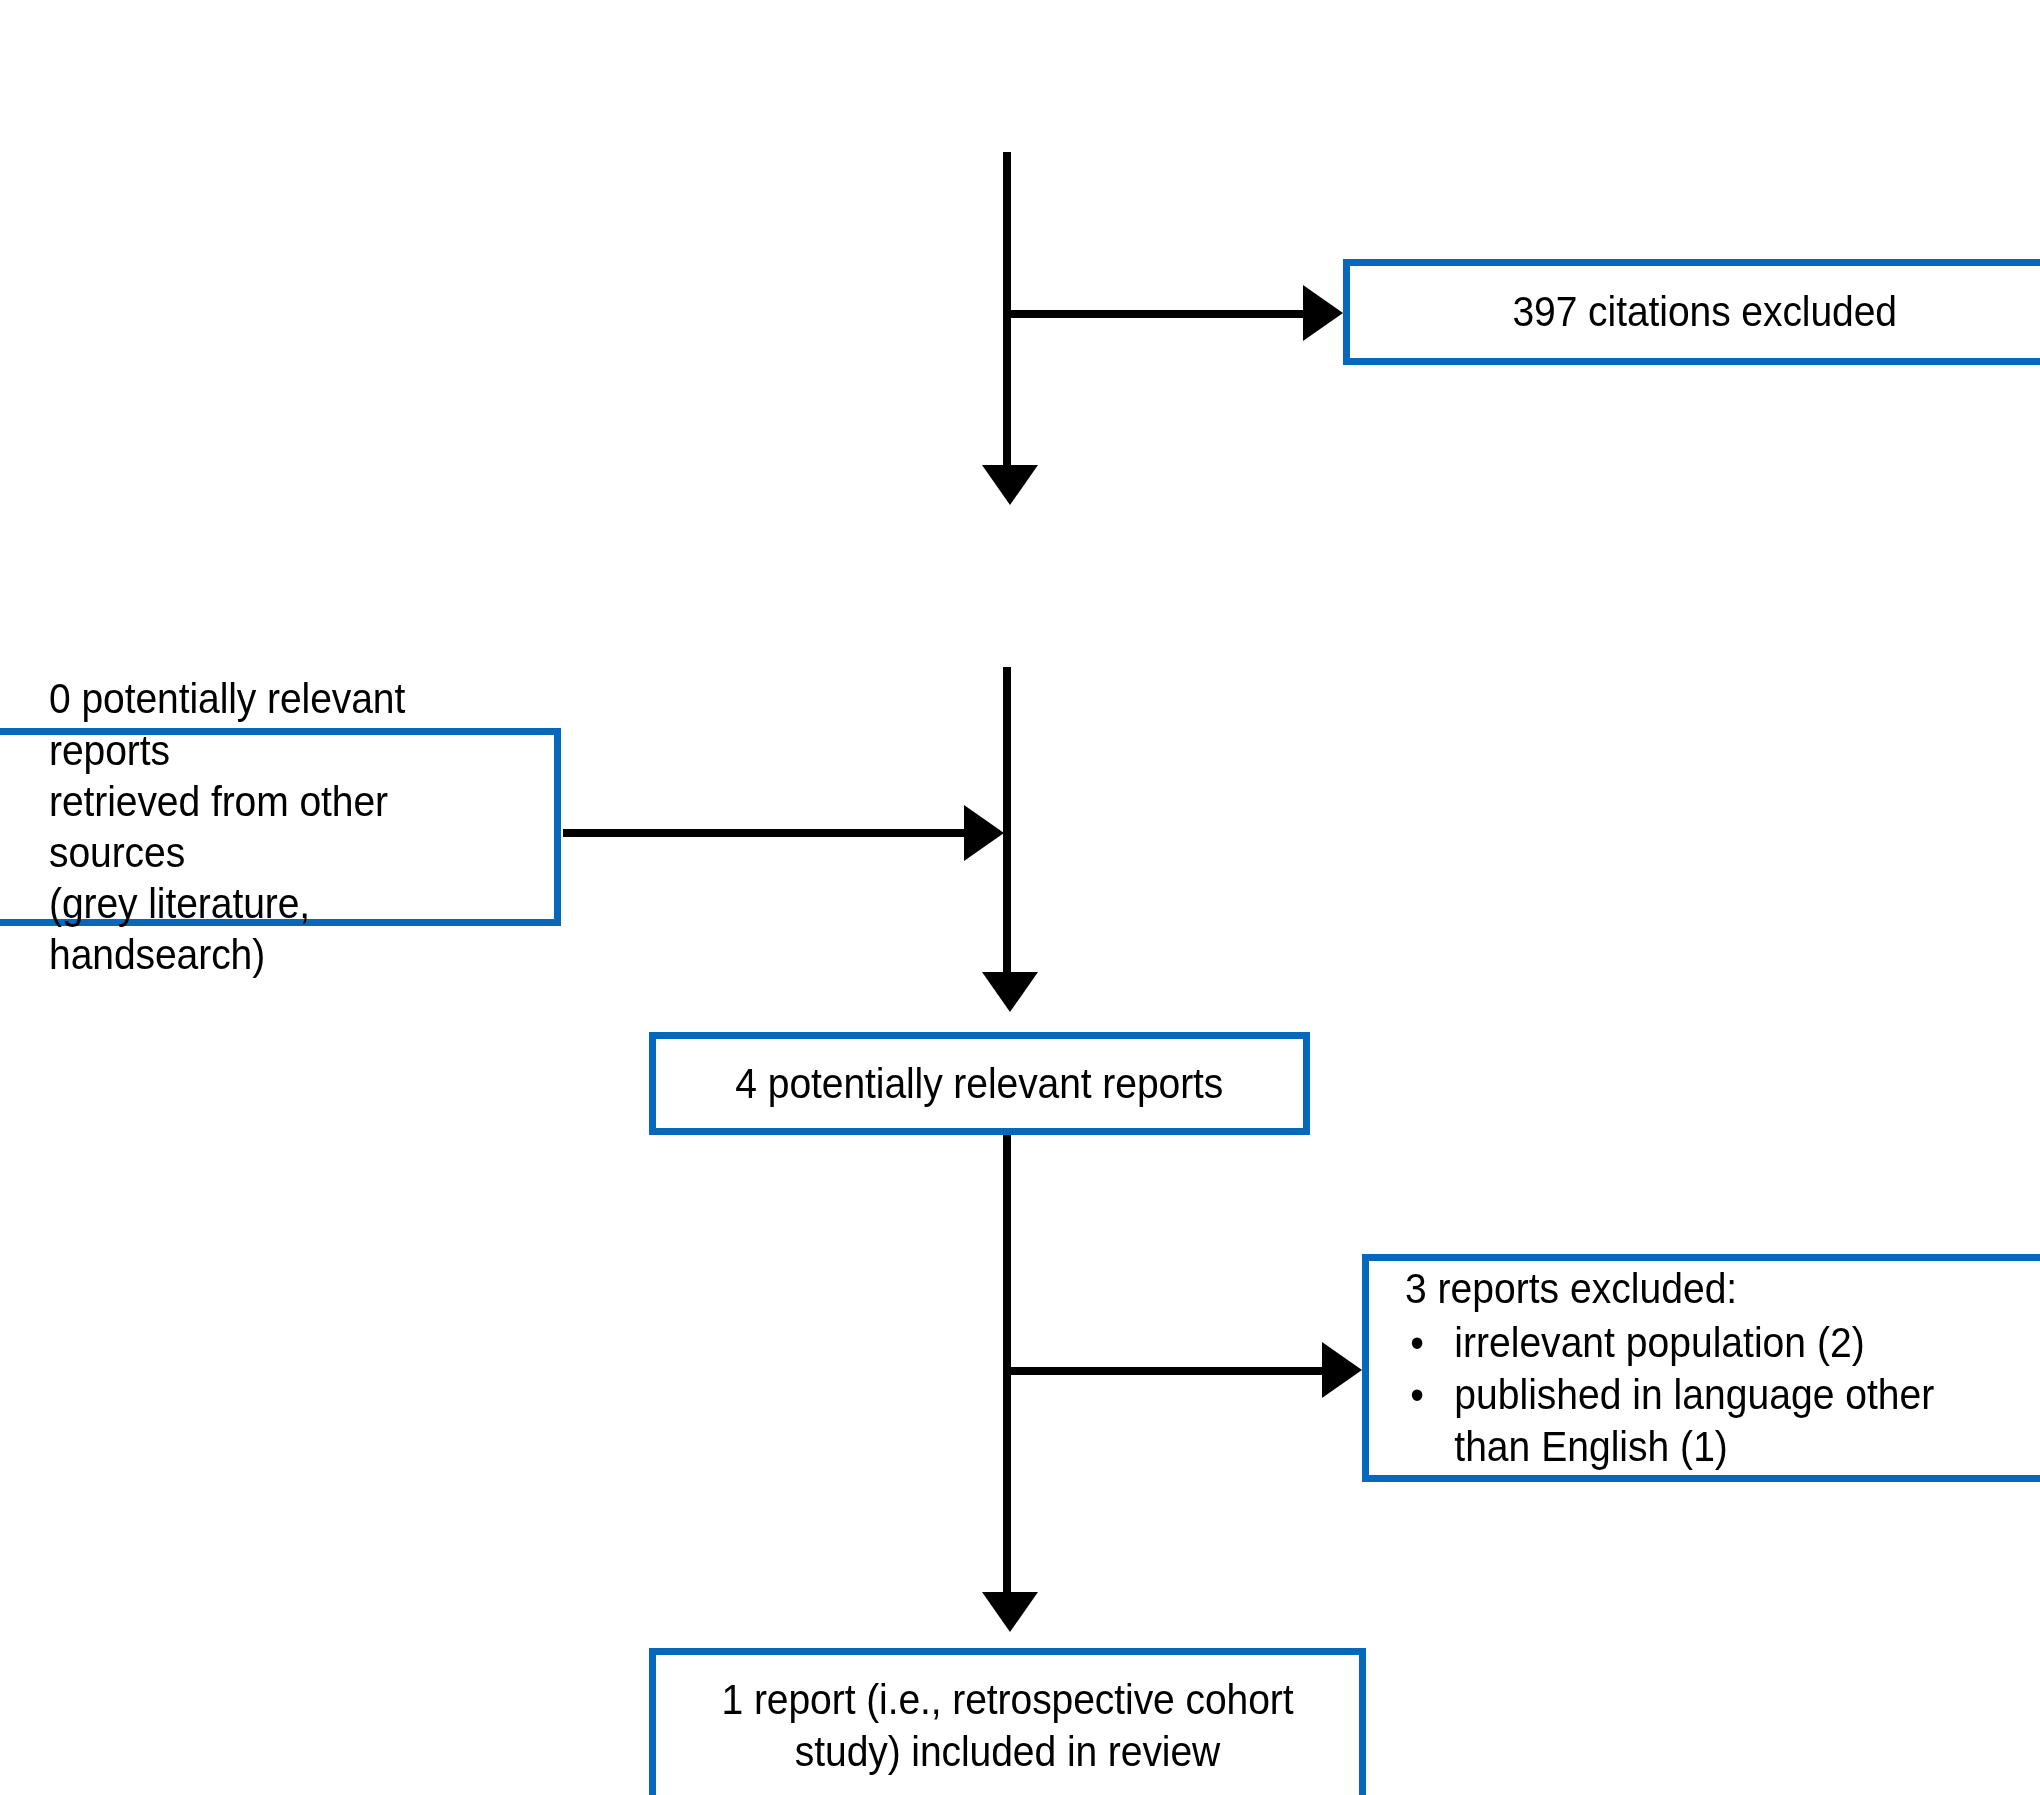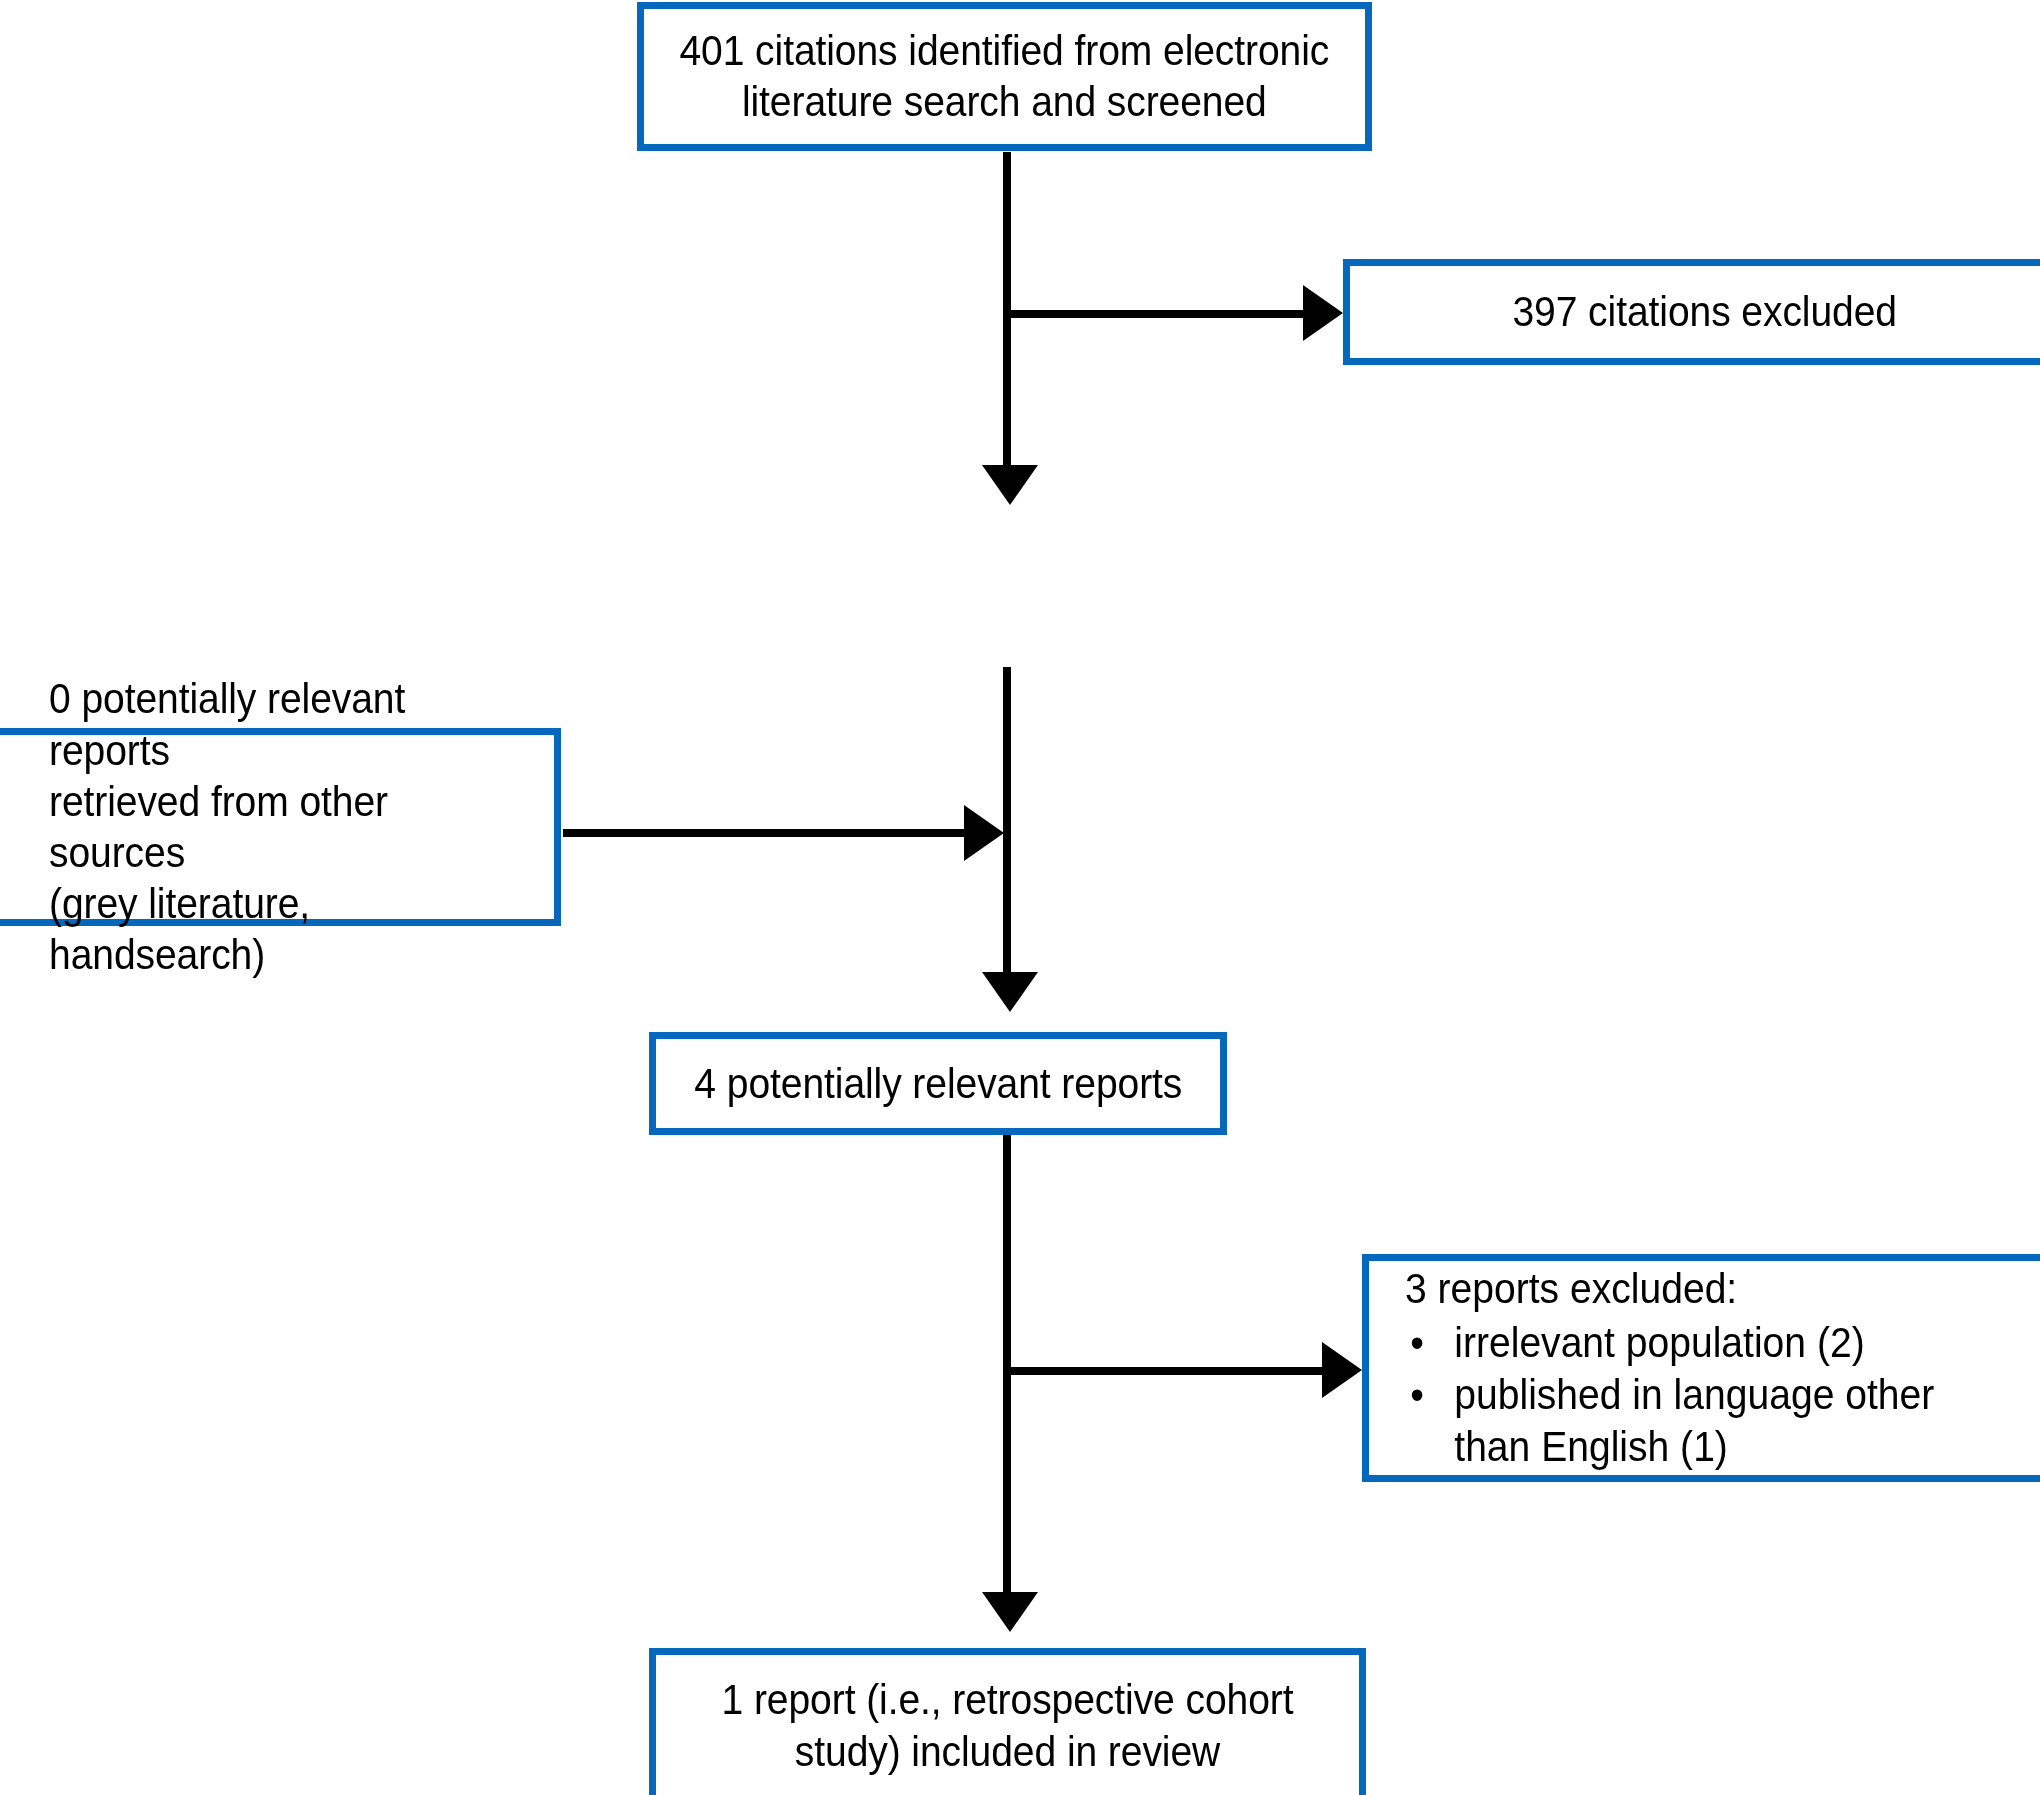--- a/index.html
+++ b/index.html
@@ -46,21 +46,21 @@
     text-align: left;
     transform: scaleX(0.93);
     transform-origin: left center;
   }
 
   
   #box-identified   { left: 637px;  top: 1.9px;    width: 735px;  height: 149px; }
   #box-cit-excluded { left: 1343px; top: 259px;  width: 723px;  height: 106px; }
   #box-retrieved    { left: 645px;  top: 516px;  width: 713px;  height: 150px; }
   #box-other-src    { left: -9.5px;  top: 728px;  width: 570px;  height: 198px; padding-left: 51px; }
-  #box-reports      { left: 649px;  top: 1032px; width: 578px;  height: 103px; }
+  #box-reports      { left: 649px;  top: 1032px; width: 661px;  height: 103px; }
   #box-rep-excluded { left: 1362px; top: 1254px; width: 704px;  height: 228px; padding-left: 36px; }
   #box-included     { left: 649px;  top: 1648px; width: 717px;  height: 155px; }
 
   
   .reasons {
     font-size: 42px;
     line-height: 1.24;
     color: #000;
     text-align: left;
     transform: scaleX(0.93);
@@ -131,24 +131,20 @@
 
   
   #feed-h    { left: 563px;  top: 829px; width: 407px; }
   #feed-head { left: 964px; top: 805px; }
 </style>
 </head>
 <body>
 
 <div id="canvas">
 
-  <div class="node" id="box-identified">
-    <span class="node-text">401 citations identified from electronic
-literature search and screened</span>
-  </div>
 
   <div class="vline" id="trunk-1"></div>
   <div class="arrow-down" id="arrowhead-1"></div>
 
   <div class="hline" id="branch-1-h"></div>
   <div class="arrow-right" id="branch-1-head"></div>
 
   <div class="node" id="box-cit-excluded">
     <span class="node-text">397 citations excluded</span>
   </div>

